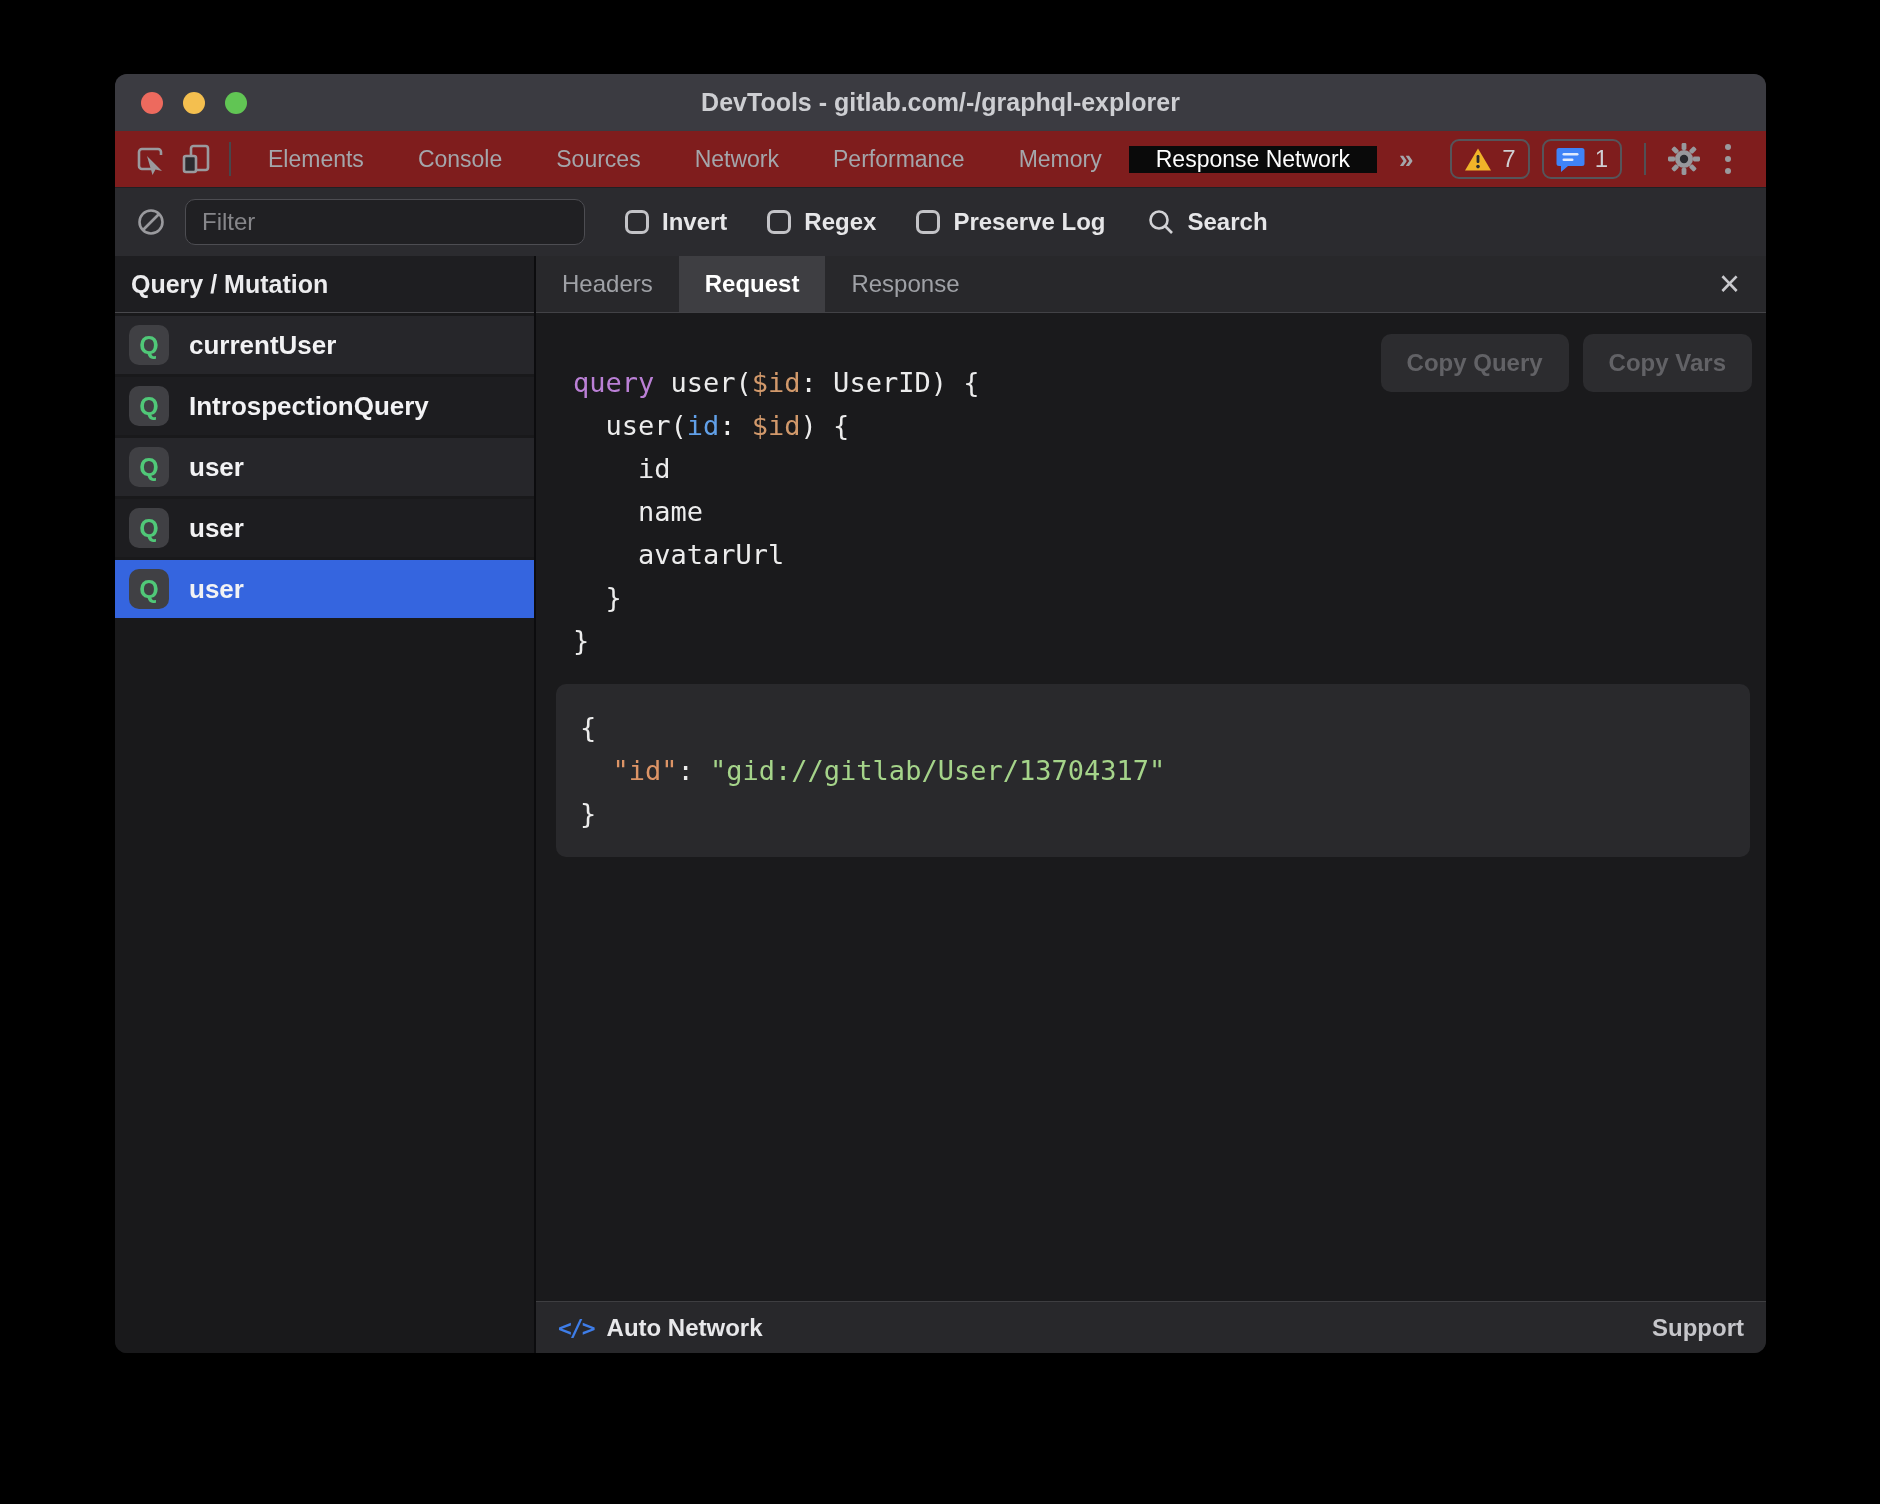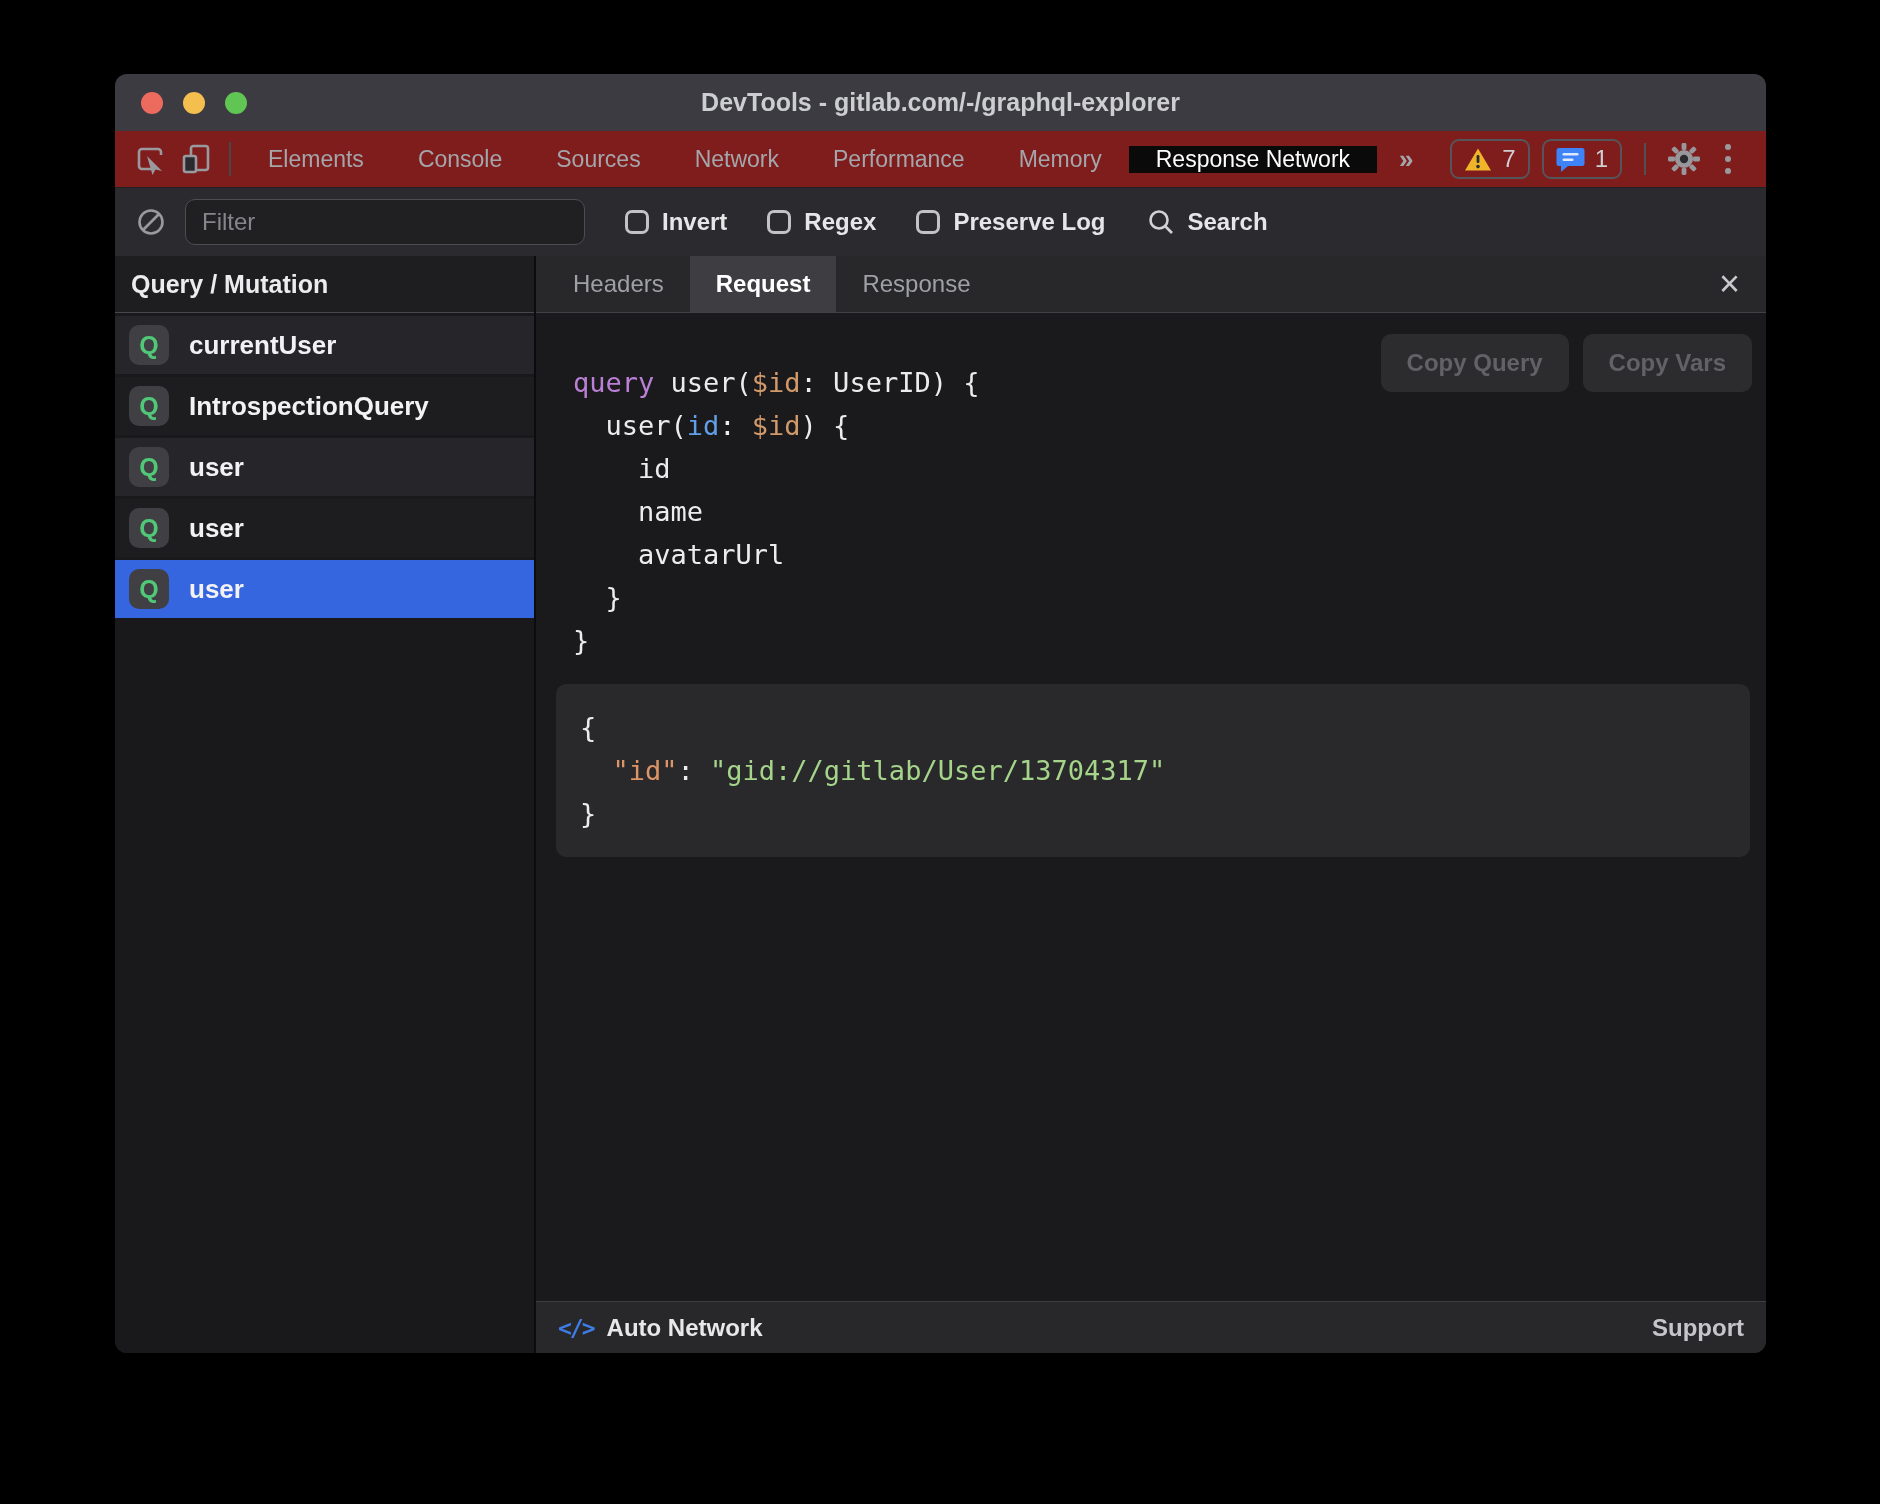--- a/index.html
+++ b/index.html
@@ -69,21 +69,21 @@
   .query-row.shade-b{background:#1d1d20;}
   .query-row.selected{background:var(--accent-blue);}
   .q-badge{width:40px;height:40px;border-radius:10px;background:#404044;flex:0 0 40px;
     display:flex;align-items:center;justify-content:center;
     font-size:25px;font-weight:bold;color:var(--q-green);}
   .query-label{font-size:26px;font-weight:bold;color:#f2f2f4;}
 
   
   .main{flex:1;display:flex;flex-direction:column;min-width:0;}
   .panel-tabs{height:57px;flex:0 0 57px;background:#28282b;border-bottom:1px solid #424246;
-    display:flex;align-items:stretch;padding-left:11px;}
+    display:flex;align-items:stretch;padding-left:0;}
   .panel-tab{display:flex;align-items:center;padding:0 26px;font-size:24px;color:#9fa1a6;cursor:default;}
   .panel-tab.active{background:#3e3e42;color:#ffffff;font-weight:bold;}
   .close-btn{margin-left:auto;margin-right:16px;display:flex;align-items:center;
     font-size:36px;color:#c9c9cd;padding:0 10px;line-height:1;}
   .panel-body{flex:1;background:#1a1a1c;position:relative;overflow:hidden;
     padding:48px 16px 0 20px;
     font-family:"DejaVu Sans Mono",monospace;font-size:27px;line-height:43px;}
   .code-block{margin-left:17px;}
   .code-line{white-space:pre;}
   .tok-pl{color:#ececec;} .tok-kw{color:var(--keyword-purple);}

